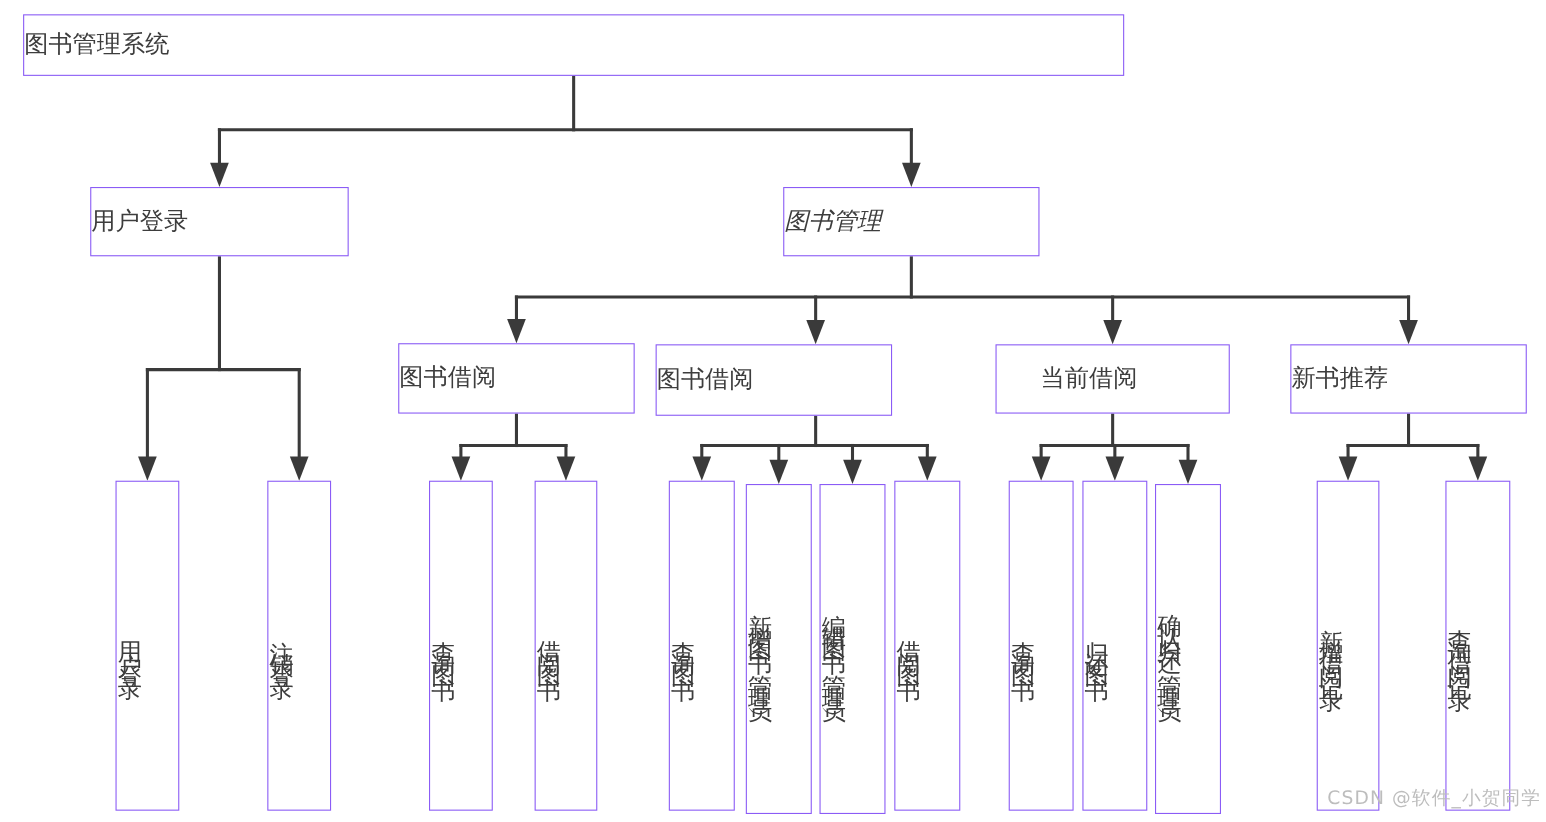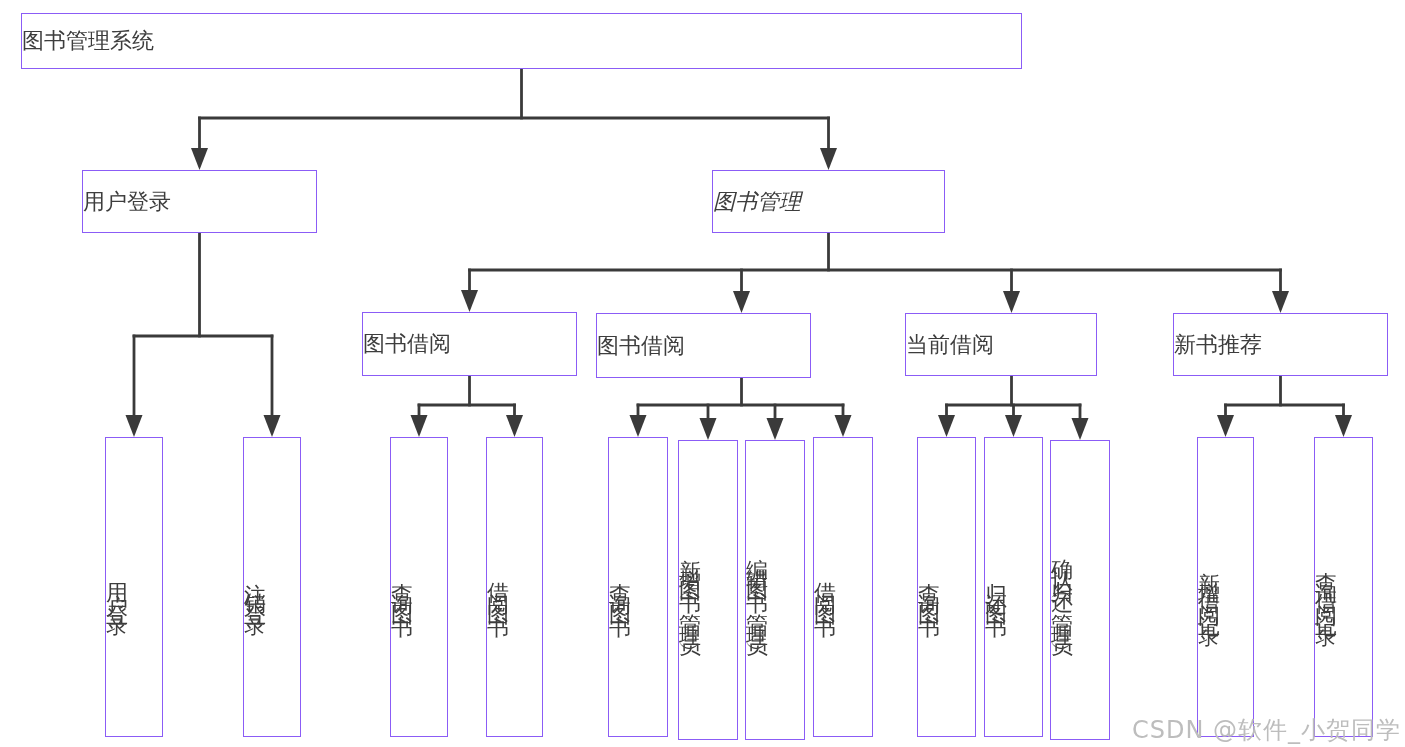--- a/index.html
+++ b/index.html
@@ -38,21 +38,21 @@
   .node.vertical .node-label {
     writing-mode: vertical-rl;
     text-orientation: mixed;
     letter-spacing: 11px;
     font-size: 22px;
   }
   #watermark {
     position: absolute;
     right: 4px;
     top: 714px;
-    font-size: 24px;
+    font-size: 17px;
     letter-spacing: 1px;
     color: #bdbdbd;
     z-index: 3;
     white-space: nowrap;
   }
 </style>
 </head>
 <body>
 
 <div id="canvas">
@@ -133,21 +133,21 @@
       </div>
       <div class="node" style="left: 712px; top: 170px; width: 233px; height: 63px; font-style: italic;">
         <span class="node-label">图书管理</span>
       </div>
       <div class="node" style="left: 362px; top: 312px; width: 215px; height: 64px;">
         <span class="node-label">图书借阅</span>
       </div>
       <div class="node" style="left: 596px; top: 313px; width: 215px; height: 65px;">
         <span class="node-label">图书借阅</span>
       </div>
-      <div class="node" style="left: 905px; top: 313px; width: 192px; height: 63px;">
+      <div class="node" style="left: 905px; top: 313px; width: 213px; height: 63px; padding-left: 40px;">
         <span class="node-label">当前借阅</span>
       </div>
       <div class="node" style="left: 1173px; top: 313px; width: 215px; height: 63px;">
         <span class="node-label">新书推荐</span>
       </div>
       <div class="node vertical" style="left: 105px; top: 437px; width: 58px; height: 300px;">
         <span class="node-label">用户登录</span>
       </div>
       <div class="node vertical" style="left: 243px; top: 437px; width: 58px; height: 300px;">
         <span class="node-label">注销登录</span>

